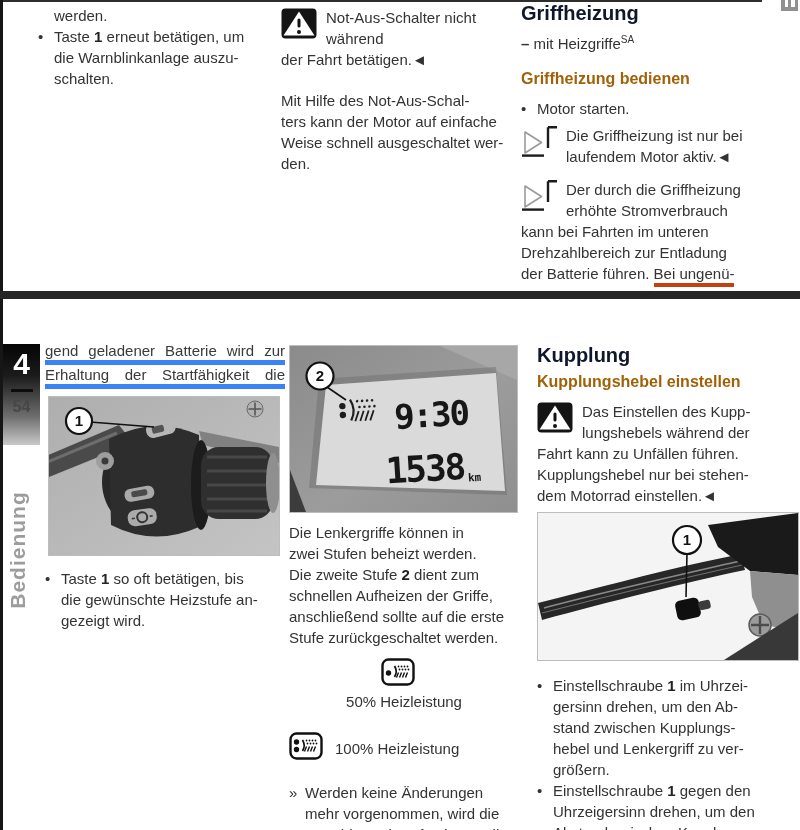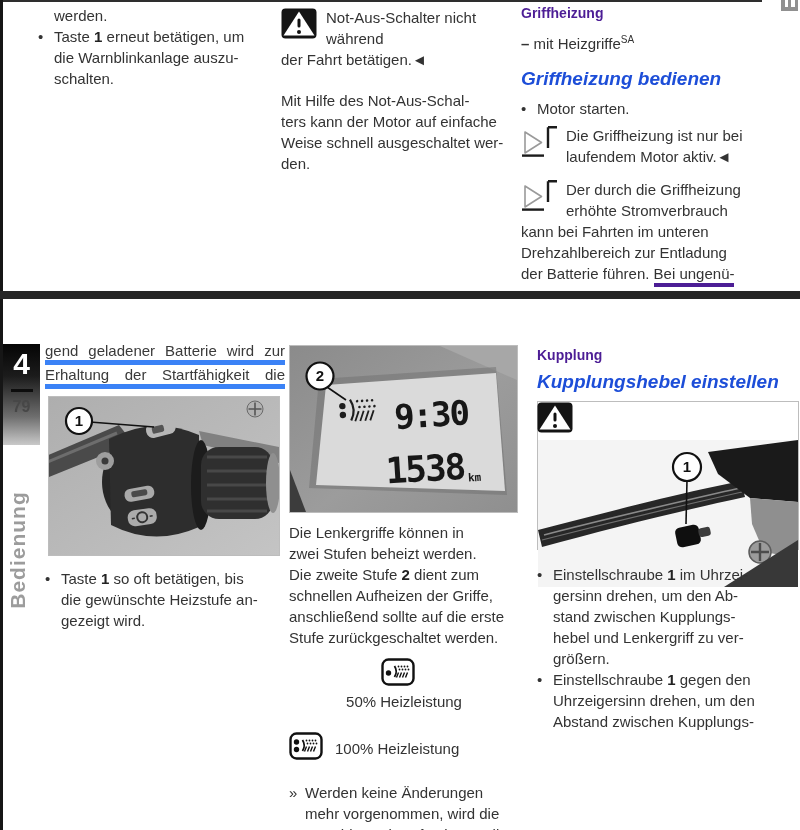--- a/index.html
+++ b/index.html
@@ -12,26 +12,26 @@
   .divider{left:0;top:291px;width:800px;height:8px;background:#262626;}
   .corner-glyph{left:781px;top:0;width:17px;height:11px;background:#909090;}
   .corner-glyph i{position:absolute;top:0;width:3.5px;height:7px;background:#fff;}
   .corner-glyph i.s1{left:3.5px;} .corner-glyph i.s2{left:10px;}
   
   .t{white-space:pre-line;margin:0;}
   .fl{float:left;white-space:normal;margin:1px 9px 2px 0;}
   .bullet-row{display:flex;margin:0;}
   .bm{width:16px;flex:none;}
   b{color:#222;}
-  h1{font-size:14px;line-height:24px;margin:0 0 4px;color:#4c1d95;}
-  h2{font-size:19px;line-height:22px;margin:0 0 8px;color:#1d4ed8;font-style:italic;}
+  h1{font-size:20px;line-height:24px;margin:0 0 4px;color:#0f172a;}
+  h2{font-size:16px;line-height:22px;margin:0 0 8px;color:#a16207;}
   .subnote{margin:1px 0 14px;}
   .subnote .dash{font-weight:bold;}
   sup{font-size:10px;}
-  .red-ul{border-bottom:4px solid #4c1d95;padding-bottom:1px;}
+  .red-ul{border-bottom:4px solid #c2410c;padding-bottom:1px;}
   
   .c1{left:38px;top:5px;width:240px;}
   .c1 .cont{margin:0 0 0 16px;}
   .c2{left:281px;top:7px;width:246px;}
   .c2 .p2{margin:0 0 20px;}
   .c3{left:521px;top:1px;width:276px;}
   .note1{margin-bottom:10px;min-height:44px;} .mb6{margin-bottom:6px;}
   
   .chapter-tab{left:3px;top:344px;width:37px;height:101px;
     background:linear-gradient(180deg,#050505 0%,#1c1c1c 32%,#6e6e6e 72%,#c9c9c9 100%);
@@ -115,21 +115,21 @@
 kann bei Fahrten im unteren
 Drehzahlbereich zur Entladung
 der Batterie führen. </span><span class="red-ul">Bei ungenü-</span></p>
 </section>
 
 <div class="abs divider"></div>
 
 <div class="abs chapter-tab">
   <div class="chapter-num">4</div>
   <div class="chapter-rule"></div>
-  <div class="page-num">79</div>
+  <div class="page-num">54</div>
 </div>
 <div class="abs bedienung">Bedienung</div>
 
 <section class="abs b1">
   <div class="redline j">gend geladener Batterie wird zur</div>
   <div class="redline j">Erhaltung der Startfähigkeit die</div>
   <figure class="fig-hb">
     <svg width="230" height="158" viewBox="0 0 230 158">
       <defs>
           <linearGradient id="hbg" x1="0" y1="0" x2="1" y2="1">
@@ -268,21 +268,25 @@
 </section>
 
 <section class="abs b3">
   <h1>Kupplung</h1>
   <h2>Kupplungshebel einstellen</h2>
   <p class="t warn-p"><span class="fl"><svg width="36" height="31" viewBox="0 0 36 31">
           <rect x="0.5" y="0.5" width="35" height="30" rx="4" fill="#141414"></rect>
           <polygon points="18,3.5 33.5,27.5 2.5,27.5" fill="#fff"></polygon>
           <rect x="16.5" y="10.5" width="3" height="9" rx="1.5" fill="#111"></rect>
           <circle cx="18" cy="24" r="2" fill="#111"></circle>
-        </svg></span></p>
+        </svg></span><span>Das Einstellen des Kupp-
+lungshebels während der
+Fahrt kann zu Unfällen führen.
+Kupplungshebel nur bei stehen-
+dem Motorrad einstellen.◄</span></p>
   <figure class="fig-cl">
     <svg width="260" height="147" viewBox="0 0 260 147">
       <rect width="260" height="147" fill="#f4f4f4"></rect>
       <path d="M0,90 C55,76 115,60 165,49 L203,41 L207,57 C150,69 70,89 4,107 Z" fill="#272727"></path>
       <path d="M6,95 C70,78 150,60 202,48" stroke="#8a8a8a" stroke-width="1.6" fill="none"></path>
       <path d="M4,100 C70,83 150,64 204,52" stroke="#6f6f6f" stroke-width="1.2" fill="none"></path>
       <polygon points="170,12 260,0 260,62 212,58 180,34" fill="#1a1a1a"></polygon>
       <polygon points="212,58 260,62 260,118 226,112 214,84" fill="#8f8f8f"></polygon>
       <g transform="rotate(-12 150 96)">
           <rect x="138" y="86" width="24" height="20" rx="5" fill="#0f0f0f"></rect>

